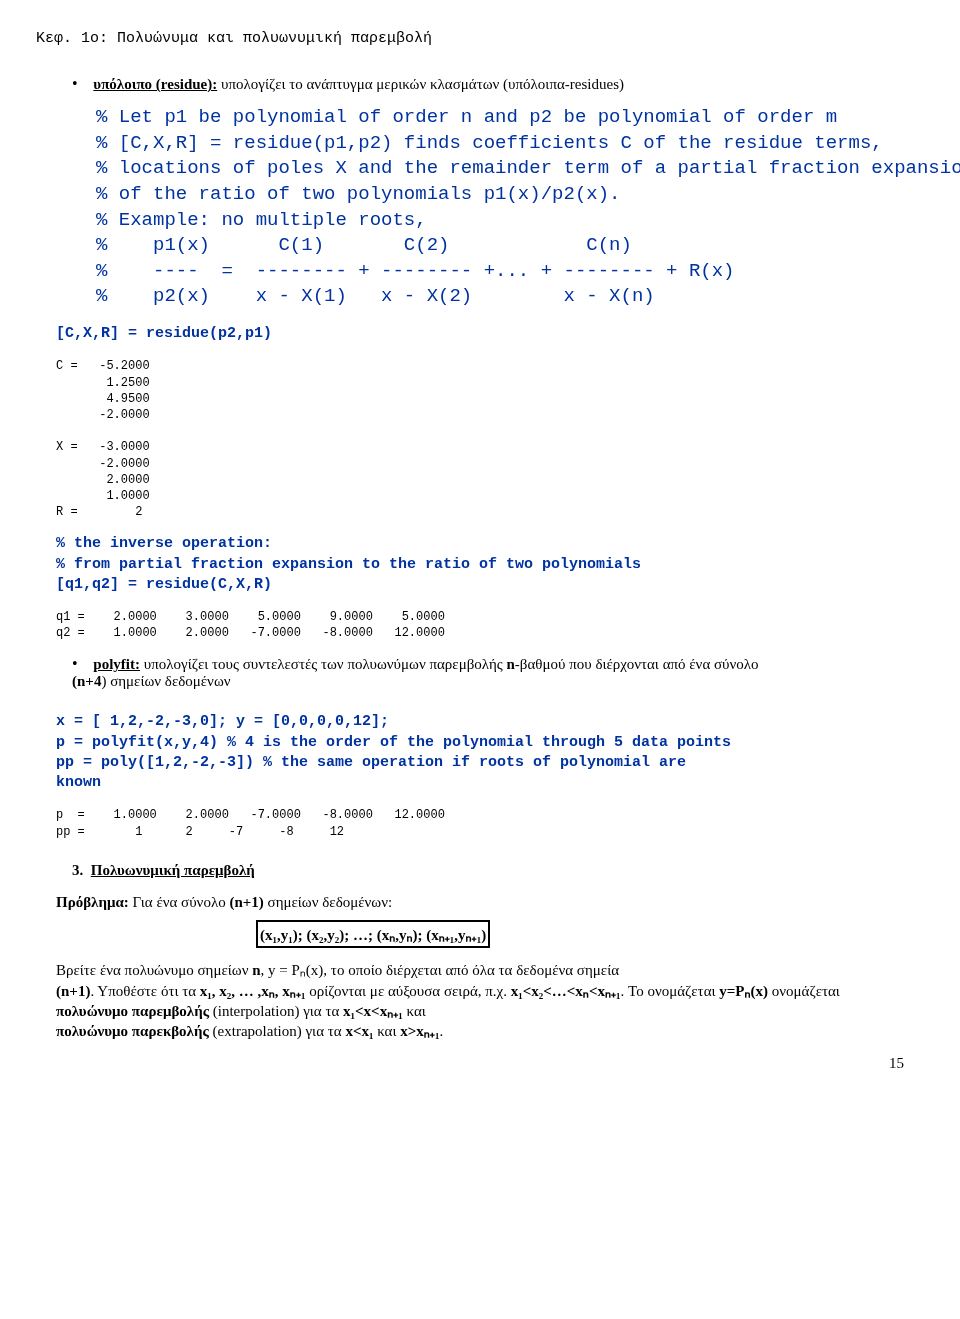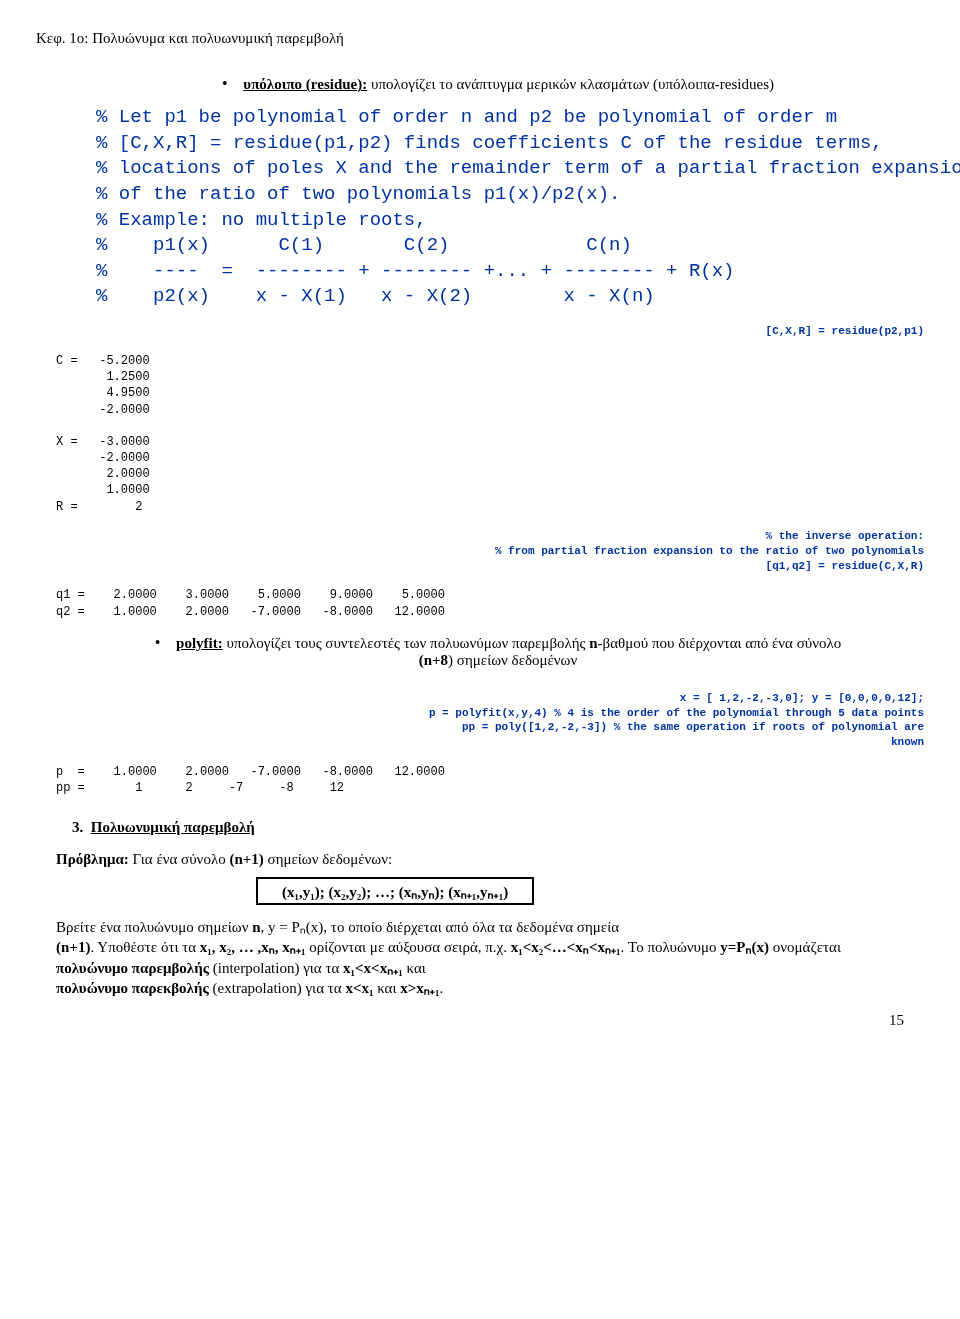--- a/index.html
+++ b/index.html
@@ -8,52 +8,51 @@
     color: #000;
     background: #fff;
     margin: 0;
     padding: 30px 36px 40px 36px;
     width: 960px;
     box-sizing: border-box;
   }
   .header-text {
     font-size: 15px;
     margin-bottom: 28px;
+    font-family: Liberation Mono, monospace;
   }
   .bullet-line {
     margin-left: 36px;
     margin-bottom: 12px;
-    text-align: center;
   }
   .bullet-line::before {
     content: "•";
     margin-right: 12px;
     font-size: 16px;
   }
   .bullet-text b {
     font-weight: bold;
   }
   .code-block {
     font-family: "Courier New", monospace;
     font-size: 19px;
     font-weight: normal;
     color: #0033A0;
     white-space: pre;
     margin: 0 0 0 60px;
     line-height: 1.35;
   }
   .code-left {
     font-family: "Courier New", monospace;
-    font-size: 11px;
+    font-size: 15px;
     font-weight: bold;
     color: #0033A0;
     white-space: pre;
     margin: 0 0 0 20px;
     line-height: 1.35;
-    text-align: right;
   }
   .result-block {
     font-family: "Courier New", monospace;
     font-size: 12px;
     white-space: pre;
     margin: 0 0 0 20px;
     line-height: 1.35;
     color: #000;
   }
   .section-num {
@@ -68,21 +67,21 @@
   .para {
     margin: 8px 20px 8px 20px;
     line-height: 1.3;
   }
   .para b {
     font-weight: bold;
   }
   .boxed {
     border: 2px solid #000;
     display: inline-block;
-    padding: 2px 24px;
+    padding: 2px 2px;
     margin-left: 220px;
     font-weight: bold;
   }
   .page-num {
     text-align: right;
     margin-right: 20px;
     margin-top: 14px;
     font-size: 15px;
   }
 </style>
@@ -132,21 +131,21 @@
 <div style="height:14px"></div>
 
 <div class="result-block">q1 =    2.0000    3.0000    5.0000    9.0000    5.0000
 q2 =    1.0000    2.0000   -7.0000   -8.0000   12.0000</div>
 
 <div style="height:14px"></div>
 
 <div class="bullet-line" style="margin-left:36px;">
   <span class="bullet-text">
     <b><u>polyfit:</u></b><span> υπολογίζει τους συντελεστές των πολυωνύμων παρεμβολής </span><b>n</b><span>-βαθμού που διέρχονται από ένα σύνολο </span><br>
-    <span style="margin-left:0"><b>(n+8</b><span>) σημείων δεδομένων</span></span>
+    <span style="margin-left:0"><b>(n+4</b><span>) σημείων δεδομένων</span></span>
   </span>
 </div>
 
 <div style="height:10px"></div>
 
 <div class="code-left">x = [ 1,2,-2,-3,0]; y = [0,0,0,0,12];
 p = polyfit(x,y,4) % 4 is the order of the polynomial through 5 data points
 pp = poly([1,2,-2,-3]) % the same operation if roots of polynomial are
 known</div>
 
@@ -162,17 +161,17 @@
 <div class="para">
   <b>Πρόβλημα:</b><span> Για ένα σύνολο </span><b>(n+1)</b><span> σημείων δεδομένων:</span>
 </div>
 
 <div style="margin:8px 0 12px 0">
   <span class="boxed">(x₁,y₁); (x₂,y₂); …; (xₙ,yₙ); (xₙ₊₁,yₙ₊₁)</span>
 </div>
 
 <div class="para" style="line-height:1.35">
   <span>Βρείτε ένα πολυώνυμο σημείων  </span><b>n</b><span>, y = Pₙ(x), το οποίο  διέρχεται από όλα τα  δεδομένα σημεία </span><br>
-  <b>(n+1)</b><span>. Υποθέστε ότι  τα </span><b>x₁, x₂, … ,xₙ, xₙ₊₁</b><span> ορίζονται με αύξουσα  σειρά, π.χ.</span><b> x₁&lt;x₂&lt;…&lt;xₙ&lt;xₙ₊₁</b><span>. Το πολυώνυμο </span><b>y=Pₙ(x)</b><span> ονομάζεται </span><b>πολυώνυμο παρεμβολής</b><span> (interpolation) για τα </span><b>x₁&lt;x&lt;xₙ₊₁</b><span> και </span><br>
+  <b>(n+1)</b><span>. Υποθέστε ότι  τα </span><b>x₁, x₂, … ,xₙ, xₙ₊₁</b><span> ορίζονται με αύξουσα  σειρά, π.χ.</span><b> x₁&lt;x₂&lt;…&lt;xₙ&lt;xₙ₊₁</b><span>. Το ονομάζεται </span><b>y=Pₙ(x)</b><span> ονομάζεται </span><b>πολυώνυμο παρεμβολής</b><span> (interpolation) για τα </span><b>x₁&lt;x&lt;xₙ₊₁</b><span> και </span><br>
   <b>πολυώνυμο παρεκβολής</b><span> (extrapolation) για τα </span><b>x&lt;x₁</b><span> και </span><b>x&gt;xₙ₊₁</b>.
 </div>
 
 <div class="page-num">15</div>
 
 </body></html>

